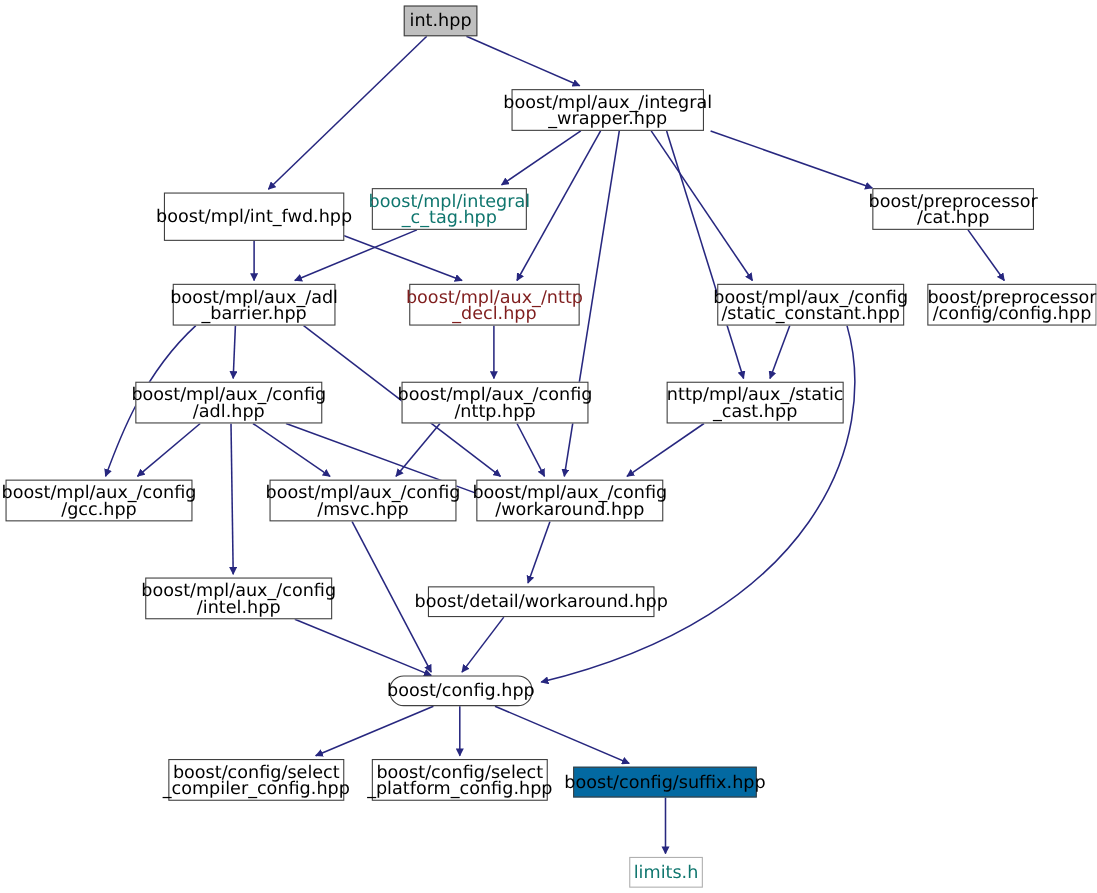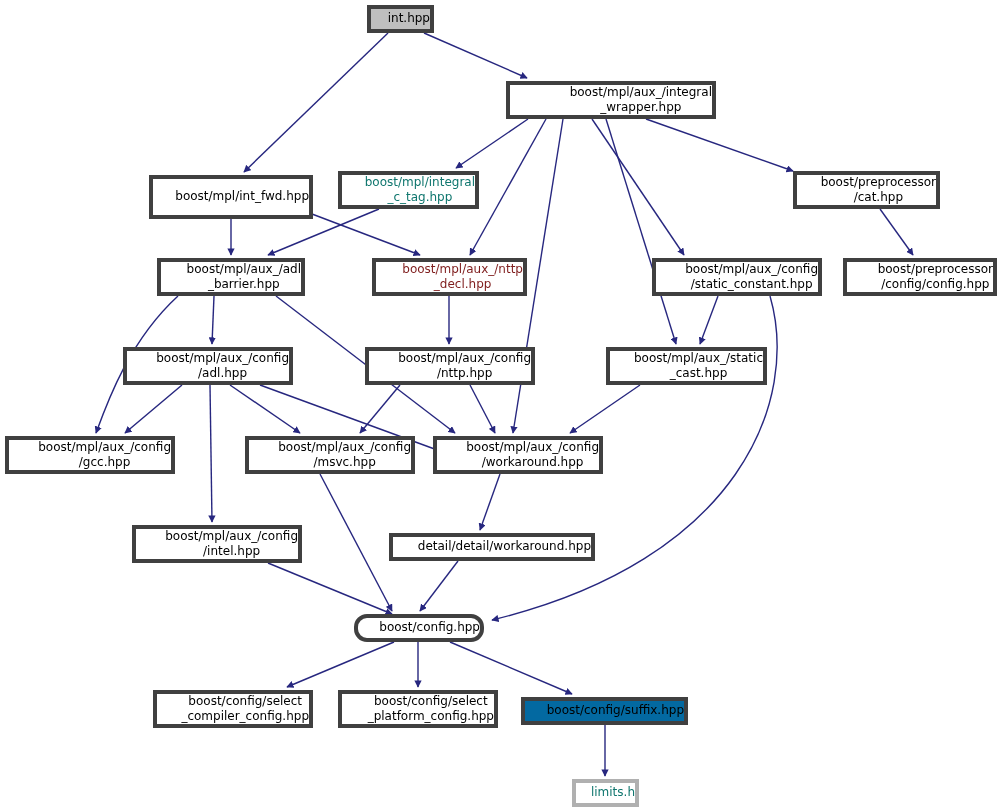--- a/index.html
+++ b/index.html
@@ -7,26 +7,26 @@
     position:relative;
     width:997px;height:812px;
     background:#ffffff;
     font-family:"DejaVu Sans","Liberation Sans",sans-serif;
     overflow:hidden;
   }
   #edges{position:absolute;left:0;top:0;width:997px;height:812px;}
   .node{
     position:absolute;
     box-sizing:border-box;
-    display:flex;align-items:center;justify-content:flex-end;
+    display:flex;align-items:center;justify-content:center;
     text-align:center;
     background:#ffffff;
-    border:4px solid #6d28d9;
+    border:1px solid #6d28d9;
     color:#000000;
-    font-size:12px;
+    font-size:16px;
     line-height:15.5px;
     letter-spacing:0px;
     white-space:pre;
     z-index:2;
   }
   .node.root{background:#bfbfbf;border-color:#404040;}
   .node.external{border-color:#b0b0b0;background:#ffffff;}
 </style>
 </head>
 <body>
@@ -69,50 +69,50 @@
         <path d="M 268,563 L 392,614" fill="none" stroke="#27277f" stroke-width="1.4" marker-end="url(#arrow)"></path>
         <path d="M 458,561 L 420,611" fill="none" stroke="#27277f" stroke-width="1.4" marker-end="url(#arrow)"></path>
         <path d="M 394,642 L 287,687" fill="none" stroke="#27277f" stroke-width="1.4" marker-end="url(#arrow)"></path>
         <path d="M 418,642 L 418,687" fill="none" stroke="#27277f" stroke-width="1.4" marker-end="url(#arrow)"></path>
         <path d="M 450,642 L 572,694" fill="none" stroke="#27277f" stroke-width="1.4" marker-end="url(#arrow)"></path>
         <path d="M 605,725 L 605,776" fill="none" stroke="#27277f" stroke-width="1.4" marker-end="url(#arrow)"></path>
       </g>
   </svg>
   <div id="node-layer">
       <div class="node root" style="left: 367px; top: 5px; width: 67px; height: 28px; background: rgb(191, 191, 191); border-color: rgb(64, 64, 64); color: rgb(0, 0, 0);"><span>int.hpp</span></div>
-      <div class="node" style="left: 506px; top: 81px; width: 210px; height: 38px; background: rgb(255, 255, 255); border-color: rgb(64, 64, 64); color: rgb(0, 0, 0);"><span>boost/mpl/aux_/integral
+      <div class="node" style="left: 465px; top: 81px; width: 175px; height: 38px; background: rgb(255, 255, 255); border-color: rgb(64, 64, 64); color: rgb(0, 0, 0);"><span>boost/mpl/aux_/integral
 _wrapper.hpp</span></div>
       <div class="node" style="left: 149px; top: 175px; width: 164px; height: 44px; background: rgb(255, 255, 255); border-color: rgb(64, 64, 64); color: rgb(0, 0, 0);"><span>boost/mpl/int_fwd.hpp</span></div>
       <div class="node" style="left: 338px; top: 171px; width: 141px; height: 38px; background: rgb(255, 255, 255); border-color: rgb(64, 64, 64); color: #0f766e;"><span>boost/mpl/integral
 _c_tag.hpp</span></div>
       <div class="node" style="left: 793px; top: 171px; width: 147px; height: 38px; background: rgb(255, 255, 255); border-color: rgb(64, 64, 64); color: rgb(0, 0, 0);"><span>boost/preprocessor
 /cat.hpp</span></div>
       <div class="node" style="left: 157px; top: 258px; width: 148px; height: 38px; background: rgb(255, 255, 255); border-color: rgb(64, 64, 64); color: rgb(0, 0, 0);"><span>boost/mpl/aux_/adl
 _barrier.hpp</span></div>
       <div class="node" style="left: 372px; top: 258px; width: 155px; height: 38px; background: rgb(255, 255, 255); border-color: rgb(64, 64, 64); color: #7f1d1d;"><span>boost/mpl/aux_/nttp
 _decl.hpp</span></div>
       <div class="node" style="left: 652px; top: 258px; width: 170px; height: 38px; background: rgb(255, 255, 255); border-color: rgb(64, 64, 64); color: rgb(0, 0, 0);"><span>boost/mpl/aux_/config
 /static_constant.hpp</span></div>
       <div class="node" style="left: 843px; top: 258px; width: 154px; height: 38px; background: rgb(255, 255, 255); border-color: rgb(64, 64, 64); color: rgb(0, 0, 0);"><span>boost/preprocessor
 /config/config.hpp</span></div>
       <div class="node" style="left: 123px; top: 347px; width: 170px; height: 38px; background: rgb(255, 255, 255); border-color: rgb(64, 64, 64); color: rgb(0, 0, 0);"><span>boost/mpl/aux_/config
 /adl.hpp</span></div>
       <div class="node" style="left: 365px; top: 347px; width: 170px; height: 38px; background: rgb(255, 255, 255); border-color: rgb(64, 64, 64); color: rgb(0, 0, 0);"><span>boost/mpl/aux_/config
 /nttp.hpp</span></div>
-      <div class="node" style="left: 606px; top: 347px; width: 161px; height: 38px; background: rgb(255, 255, 255); border-color: rgb(64, 64, 64); color: rgb(0, 0, 0);"><span>boost/mpl/aux_/static
+      <div class="node" style="left: 606px; top: 347px; width: 161px; height: 38px; background: rgb(255, 255, 255); border-color: rgb(64, 64, 64); color: rgb(0, 0, 0);"><span>nttp/mpl/aux_/static
 _cast.hpp</span></div>
       <div class="node" style="left: 5px; top: 436px; width: 170px; height: 38px; background: rgb(255, 255, 255); border-color: rgb(64, 64, 64); color: rgb(0, 0, 0);"><span>boost/mpl/aux_/config
 /gcc.hpp</span></div>
       <div class="node" style="left: 245px; top: 436px; width: 170px; height: 38px; background: rgb(255, 255, 255); border-color: rgb(64, 64, 64); color: rgb(0, 0, 0);"><span>boost/mpl/aux_/config
 /msvc.hpp</span></div>
       <div class="node" style="left: 433px; top: 436px; width: 170px; height: 38px; background: rgb(255, 255, 255); border-color: rgb(64, 64, 64); color: rgb(0, 0, 0);"><span>boost/mpl/aux_/config
 /workaround.hpp</span></div>
       <div class="node" style="left: 132px; top: 525px; width: 170px; height: 38px; background: rgb(255, 255, 255); border-color: rgb(64, 64, 64); color: rgb(0, 0, 0);"><span>boost/mpl/aux_/config
 /intel.hpp</span></div>
-      <div class="node" style="left: 389px; top: 533px; width: 206px; height: 28px; background: rgb(255, 255, 255); border-color: rgb(64, 64, 64); color: rgb(0, 0, 0);"><span>detail/detail/workaround.hpp</span></div>
+      <div class="node" style="left: 389px; top: 533px; width: 206px; height: 28px; background: rgb(255, 255, 255); border-color: rgb(64, 64, 64); color: rgb(0, 0, 0);"><span>boost/detail/workaround.hpp</span></div>
       <div class="node" style="left: 354px; top: 614px; width: 130px; height: 28px; background: rgb(255, 255, 255); border-color: rgb(64, 64, 64); color: rgb(0, 0, 0); border-radius: 13px;"><span>boost/config.hpp</span></div>
       <div class="node" style="left: 153px; top: 690px; width: 160px; height: 38px; background: rgb(255, 255, 255); border-color: rgb(64, 64, 64); color: rgb(0, 0, 0);"><span>boost/config/select
 _compiler_config.hpp</span></div>
       <div class="node" style="left: 338px; top: 690px; width: 160px; height: 38px; background: rgb(255, 255, 255); border-color: rgb(64, 64, 64); color: rgb(0, 0, 0);"><span>boost/config/select
 _platform_config.hpp</span></div>
       <div class="node" style="left: 521px; top: 697px; width: 167px; height: 28px; background: #0369a1; border-color: rgb(64, 64, 64); color: rgb(0, 0, 0);"><span>boost/config/suffix.hpp</span></div>
       <div class="node external" style="left: 572px; top: 779px; width: 67px; height: 28px; background: rgb(255, 255, 255); border-color: rgb(176, 176, 176); color: #0f766e;"><span>limits.h</span></div>
     </div>
 </div>
 

